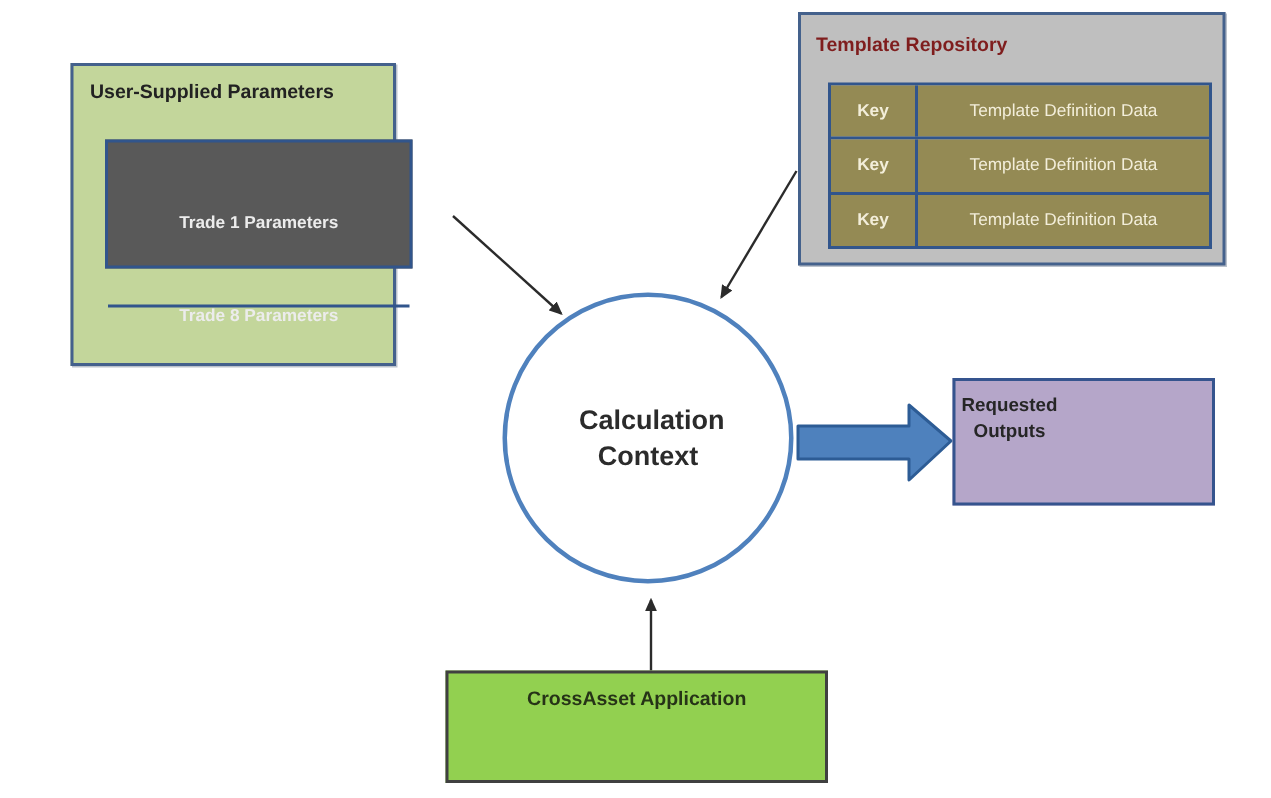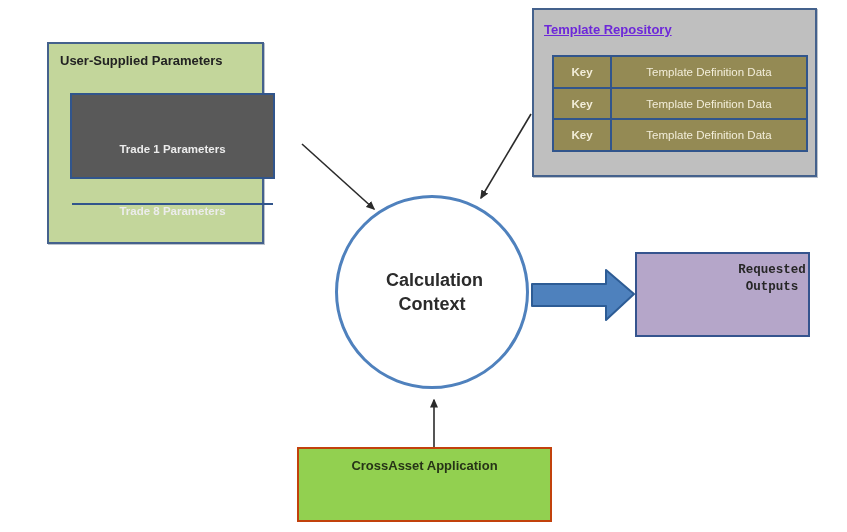--- a/index.html
+++ b/index.html
@@ -67,27 +67,26 @@
     width: 285px; height: 169px;
     background: #bfbfbf;
     border: 2px solid #44618c;
     box-sizing: border-box;
     box-shadow: 1px 1px 0 rgba(60,80,110,0.35);
   }
   .box-repo .title {
     padding: 12px 0 0 10px;
     font-size: 13px;
     font-weight: 600;
-    color: #6d28d9;
-    text-decoration: underline;
+    color: #7f1d1d;
   }
   .repo-table {
     position: absolute;
     left: 18px; top: 45px;
-    width: 256px; height: 97px;
+    width: 256px; height: 111px;
     border: 2px solid #31558c;
     box-sizing: border-box;
     display: flex;
     flex-direction: column;
   }
   .repo-row {
     flex: 1;
     display: flex;
   }
   .repo-row + .repo-row { border-top: 2px solid #31558c; }
@@ -137,40 +136,39 @@
 
   
   .box-outputs {
     position: absolute;
     left: 635px; top: 252px;
     width: 175px; height: 85px;
     background: #b5a6c9;
     border: 2px solid #35548e;
     box-sizing: border-box;
     display: flex;
-    justify-content: flex-end;
-    font-family: Liberation Mono, monospace;
+    justify-content: flex-start;
   }
   .box-outputs .label {
     margin-top: 8px;
     max-width: 72px;
     text-align: center;
     font-size: 12.5px;
     font-weight: 600;
     color: #262626;
     line-height: 1.35;
   }
 
   
   .box-app {
     position: absolute;
     left: 297px; top: 447px;
     width: 255px; height: 75px;
     background: #92d050;
-    border: 2px solid #c2410c;
+    border: 2px solid #404040;
     box-sizing: border-box;
     display: flex;
     justify-content: center;
   }
   .box-app .label {
     margin-top: 9px;
     font-size: 13px;
     font-weight: 600;
     color: #263317;
   }

